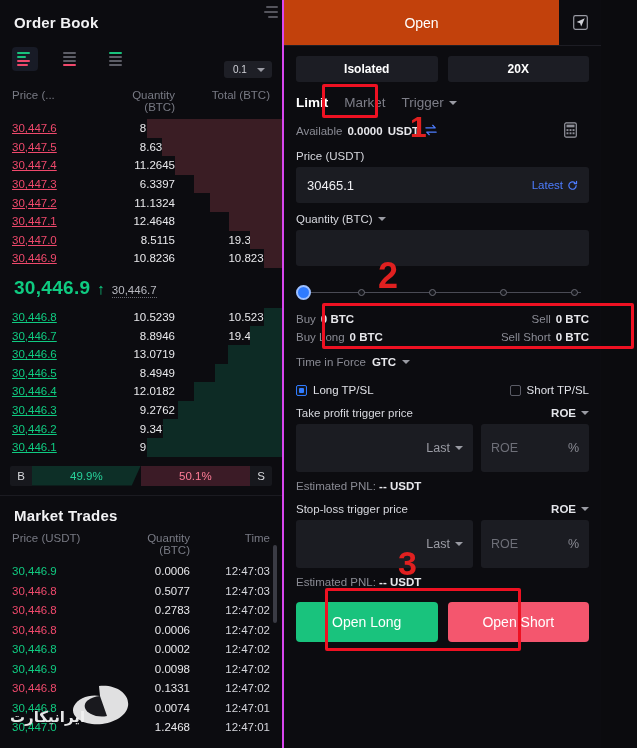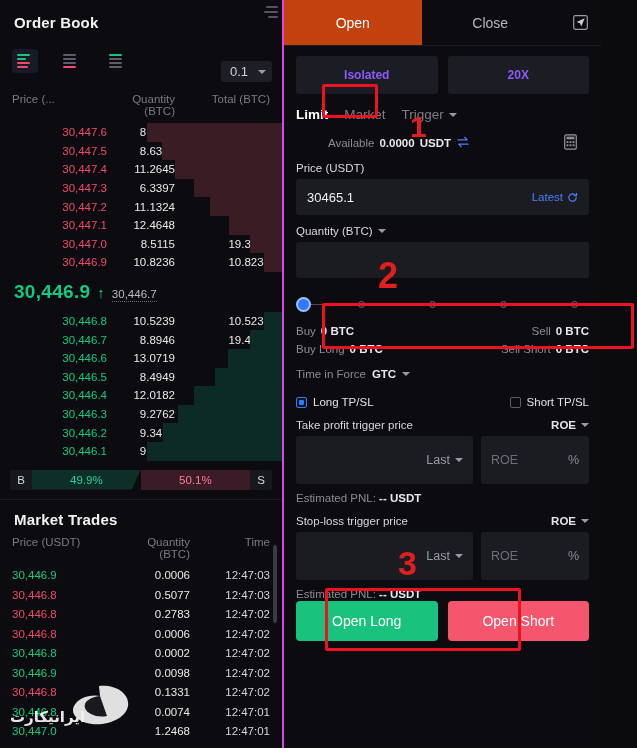--- a/index.html
+++ b/index.html
@@ -21,32 +21,32 @@
   .drag-handle { position:absolute; right:4px; top:6px; width:14px; display:flex; flex-direction:column; gap:3px; }
   .drag-handle i { display:block; height:2px; background:#55555d; border-radius:1px; }
   .drag-handle i:nth-child(1){ width:12px; margin-left:2px;}
   .drag-handle i:nth-child(2){ width:14px;}
   .drag-handle i:nth-child(3){ width:10px; margin-left:4px;}
 
   .ob-toolbar { display:flex; align-items:center; padding:8px 10px 4px 12px; }
   .ob-icon { width:26px; height:24px; border-radius:4px; display:flex; flex-direction:column; justify-content:center; gap:2px; padding:3px 5px; margin-right:20px; cursor:pointer; }
   .ob-icon.active { background:#181b26; }
   .ob-icon span { display:block; height:2px; border-radius:1px; }
-  .depth-select { margin-left:auto; background:#1e1f26; border-radius:3px; color:#cfd0d6; font-size:13px;
+  .depth-select { margin-left:auto; background:#1e1f26; border-radius:3px; color:#cfd0d6; font-size:10px;
       padding:3px 6px 3px 9px; display:flex; align-items:center; gap:10px; cursor:pointer; min-width:48px;margin-top:22px; }
   .caret { width:0;height:0;border-left:4px solid transparent;border-right:4px solid transparent;border-top:4px solid #9a9ba3; }
 
   .ob-head { display:flex; font-size:11.5px; color:#787a84; padding:7px 12px 6px 12px; }
   .ob-head .c1 { flex:0 0 95px; text-align:left; }
   .ob-head .c2 { flex:1; text-align:right; }
   .ob-head .c3 { flex:0 0 95px; text-align:right; }
 
   .ob-rows { position:relative; }
   .ob-row { display:flex; font-size:11.5px; padding:2px 12px; height:18.6px; align-items:center; position:relative; z-index:2; cursor:pointer; }
-  .ob-row .c1 { flex:0 0 95px; text-align:right; }
+  .ob-row .c1 { flex:0 0 95px; text-align:left;text-decoration:underline; }
   .ob-row .c2 { flex:1; text-align:right; color:#e9e9ec; }
   .ob-row .c3 { flex:0 0 95px; text-align:right; color:#e9e9ec; }
   .ask .c1 { color:#f0496c; }
   .bid .c1 { color:#0fcb81; }
   .depthbar { position:absolute; right:0; top:0; bottom:0; z-index:1; }
   .ask .depthbar { background:#3a1d24; }
   .bid .depthbar { background:#0d2b25; }
 
   .mid { display:flex; align-items:baseline; gap:7px; padding:9px 0 9px 14px; }
   .mid .p { font-size:19px; font-weight:bold; color:#0fcb81; letter-spacing:.3px; }
@@ -77,28 +77,28 @@
   .watermark { position:absolute; left:4px; bottom:16px; width:150px; height:52px; pointer-events:none; opacity:.95; }
 
   
   .right { width:317px; height:748px; background:#0c0c10; position:relative; }
   .tabs { display:flex; height:46px; border-bottom:1px solid #1d1d24; position:relative; }
   .tab { flex:1; display:flex; align-items:center; justify-content:center; font-size:14px; color:#b6b7bf; cursor:pointer; }
   .tab.active { background:#c2410c; color:#ffffff; }
   .share-icon { width:42px; display:flex; align-items:center; justify-content:center; cursor:pointer; }
 
   .segs { display:flex; gap:10px; padding:10px 12px 0 12px; }
-  .seg { flex:1; height:38px; background:#1c1d24; border-radius:3px; display:flex; align-items:center; justify-content:center;
-      font-size:12px; font-weight:bold; color:#8b5cf6; cursor:pointer; }
+  .seg { flex:1; height:26px; background:#1c1d24; border-radius:3px; display:flex; align-items:center; justify-content:center;
+      font-size:12px; font-weight:bold; color:#ffffff; cursor:pointer; }
 
   .otypes { display:flex; align-items:center; gap:16px; padding:13px 12px 0 12px; }
   .otype { font-size:13.5px; color:#7d7e88; cursor:pointer; }
   .otype.active { color:#ffffff; font-weight:bold; }
 
-  .avail { display:flex; align-items:center; gap:5px; padding:12px 23px 0 12px; font-size:11.5px; color:#8a8b94;margin-left:32px; }
+  .avail { display:flex; align-items:center; gap:5px; padding:12px 23px 0 12px; font-size:11.5px; color:#8a8b94; }
   .avail b { color:#e8e8ec; font-weight:bold; }
   .calc-icon { margin-left:auto; cursor:pointer; }
 
   .flabel { font-size:11.5px; color:#d7d8de; padding:10px 12px 5px 12px; display:flex; align-items:center; gap:5px; }
   .field { margin:0 12px; height:36px; background:#1b1c22; border-radius:3px; display:flex; align-items:center; padding:0 11px; }
   .field input { flex:1; background:transparent; border:none; outline:none; color:#f0f0f3; font-size:13px; font-family:inherit; }
   .field input::placeholder { color:#6a6b74; }
   .latest { color:#4d7dff; font-size:11.5px; display:flex; align-items:center; gap:4px; cursor:pointer; }
 
   .slider-wrap { margin:11px 12px 0 12px; height:30px; display:flex; align-items:center; position:relative; }
@@ -128,21 +128,21 @@
   .tf.main { flex:1; justify-content:flex-end; }
   .tf.side { width:108px; justify-content:space-between; }
   .tf input { background:transparent;border:none;outline:none;color:#f0f0f3;font-size:12.5px;font-family:inherit;width:100%; }
   .tf input::placeholder { color:#6e6f78; }
   .lastsel { color:#9b9ca5; font-size:12.5px; display:flex; align-items:center; gap:5px; cursor:pointer; }
   .pct { color:#8a8b94; font-size:12.5px; }
 
   .pnl { font-size:11.5px; color:#8a8b94; padding:8px 12px 0 12px; }
   .pnl b { color:#e8e8ec; }
 
-  .actions { display:flex; gap:10px; margin:1px 12px 0 12px; }
+  .actions { display:flex; gap:10px; margin:14px 12px 0 12px; }
   .btn { flex:1; height:40px; border-radius:4px; display:flex; align-items:center; justify-content:center;
       font-size:14px; color:#fff; cursor:pointer; }
   .btn.long { background:#19c37d; }
   .btn.short { background:#f4566e; }
 
   
   .anno-box { position:absolute; border:3px solid #ee1122; border-radius:2px; pointer-events:none; z-index:40; }
   .anno-num { position:absolute; color:#e02020; font-size:30px; font-weight:bold; z-index:41; pointer-events:none;
       font-family:"Liberation Sans", sans-serif; }
 </style>
@@ -370,21 +370,20 @@
       <path d="M95 6 C112 4 126 14 124 26 C122 38 104 46 88 44 C74 42 66 34 70 26 C74 18 86 14 96 16" fill="#ffffff" opacity=".92"></path>
       <path d="M96 16 C86 17 79 22 81 28 C83 34 93 38 103 36" fill="#1a1a1f"></path>
       <text x="6" y="42" font-family="DejaVu Sans, sans-serif" font-size="15" font-weight="bold" fill="#ffffff" opacity=".95">ایرانیکارت</text>
     </svg>
   </div>
 
   <div class="right">
 
     <div class="tabs">
       <div class="tab active">Open</div>
-      <div class="tab">Close</div>
       <div class="share-icon">
         <svg width="17" height="17" viewBox="0 0 20 20">
           <rect x="2" y="2" width="16" height="16" rx="2" fill="none" stroke="#9a9ba4" stroke-width="1.4"></rect>
           <path d="M15 5 L5.5 9.5 L9.5 10.8 L10.8 14.8 Z" fill="#cfd0d6"></path>
         </svg>
       </div>
     </div>
 
     <div class="segs">
       <div class="seg">Isolated</div>

